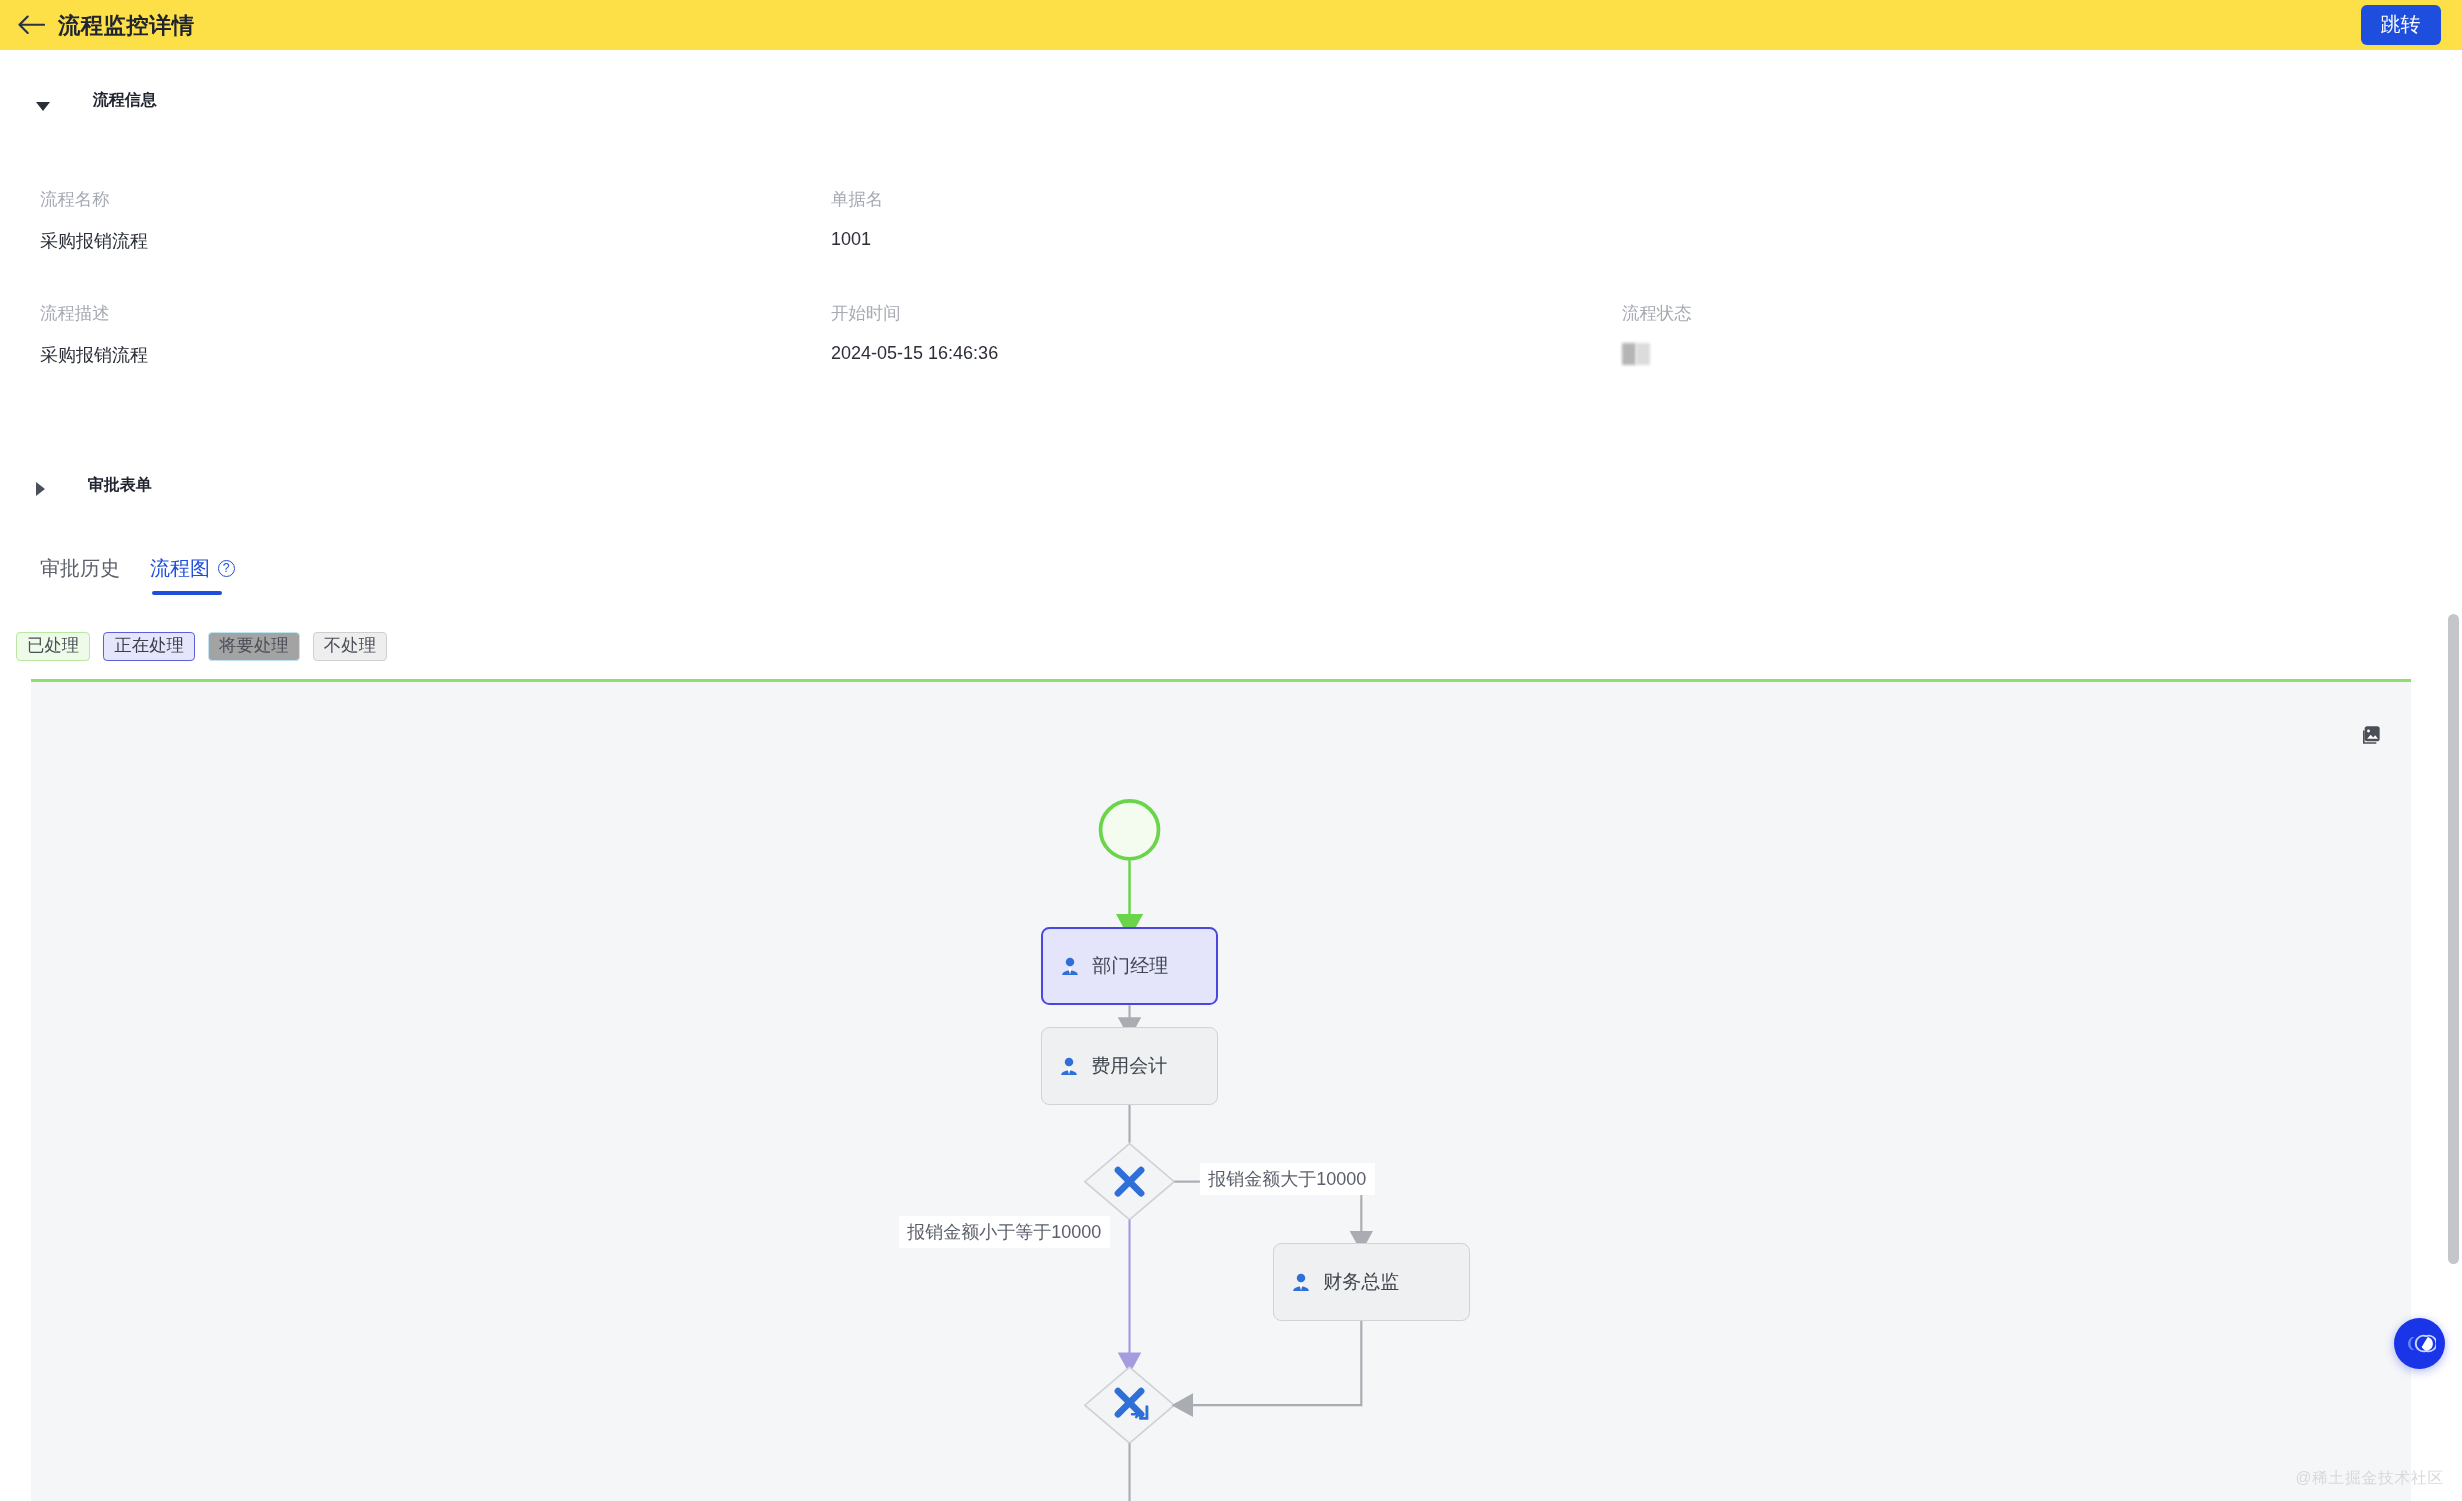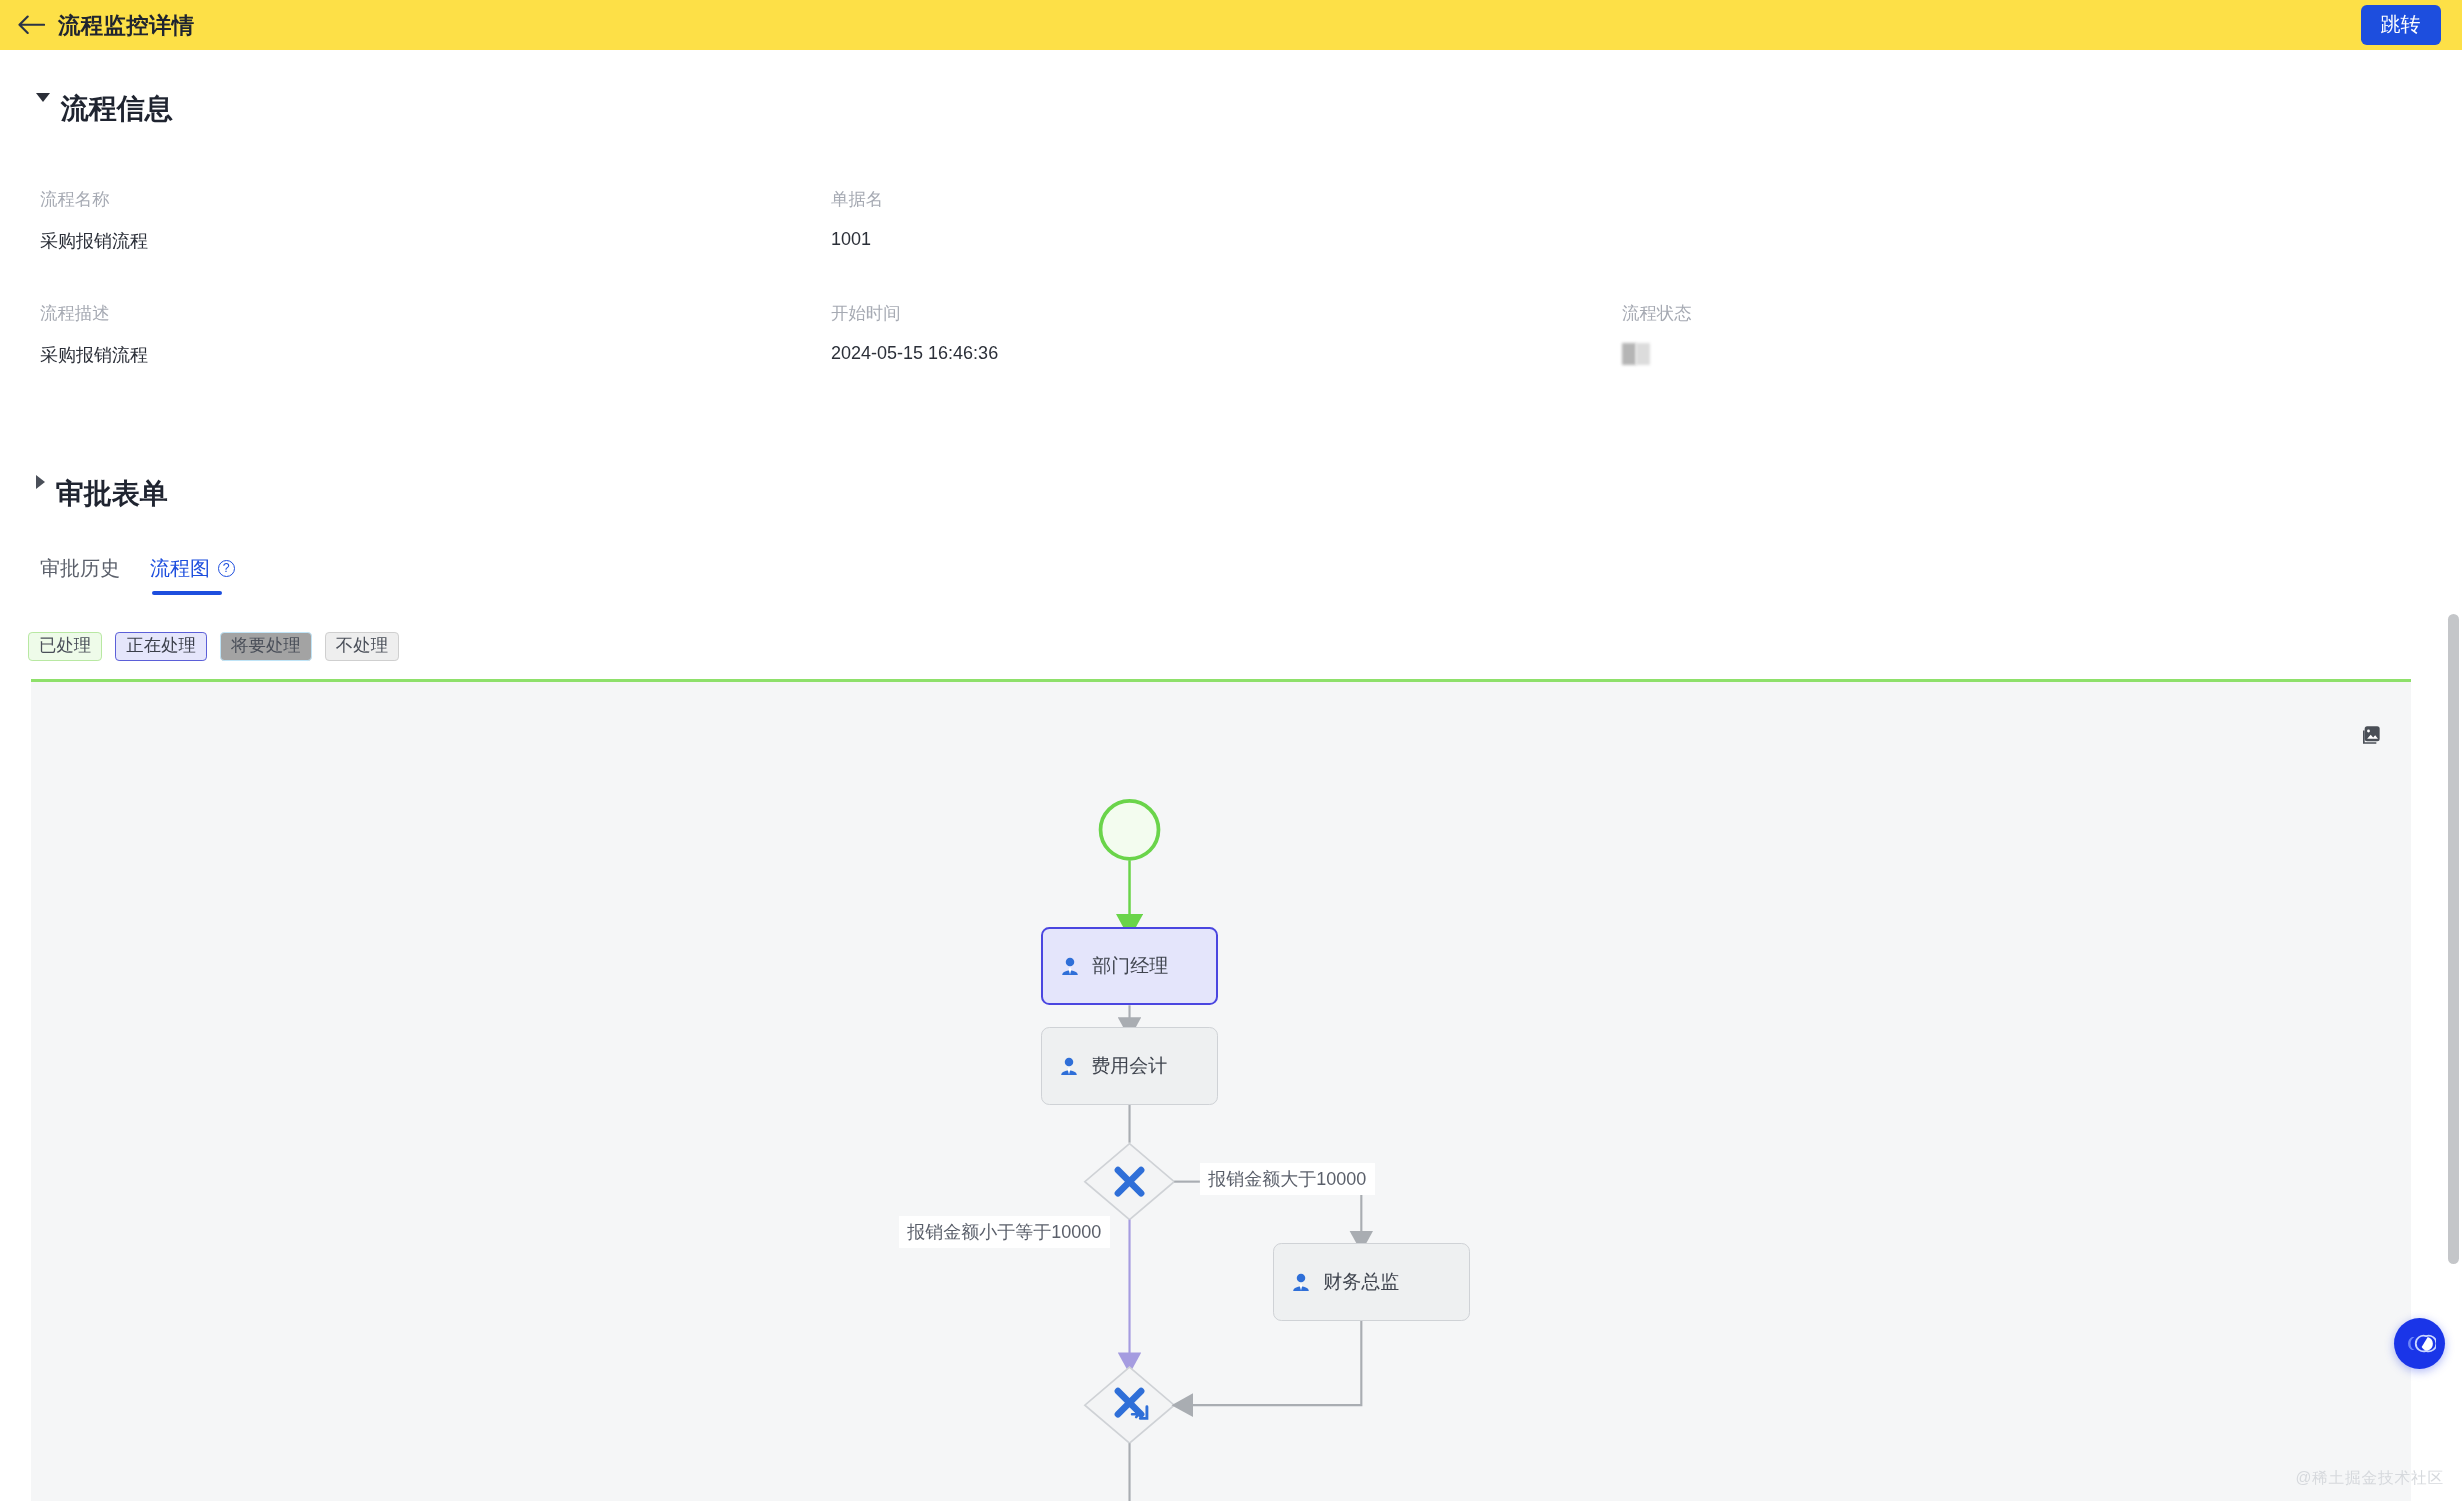--- a/index.html
+++ b/index.html
@@ -42,22 +42,22 @@
 
   
   .card {
     position: absolute; left: 0; top: 50px;
     width: 2462px; height: 1452px;
     background: #ffffff;
   }
 
   
   .section-head {
-    display: flex; align-items: flex-start;
-    font-size: 28px; font-weight: 700; color: #1f2430;
+    display: flex; align-items: flex-end;
+    font-size: 16px; font-weight: 700; color: #1f2430; gap: 32px;
   }
   .sec-info { position: absolute; left: 36px; top: 40px; }
   .sec-form { position: absolute; left: 36px; top: 425px; }
   .tri-down {
     width: 0; height: 0;
     border-left: 7.5px solid transparent;
     border-right: 7.5px solid transparent;
     border-top: 9px solid #2b2f38;
     margin-right: 10.8px; margin-top: 2.5px;
   }
@@ -107,21 +107,21 @@
     height: 4.1px; background: #1d4ede; border-radius: 2.5px;
   }
   .help-icon {
     margin-left: 7.5px; width: 17.4px; height: 17.4px; border-radius: 50%;
     border: 1.3px solid #1d4ede; color: #1d4ede;
     font-size: 12.4px; line-height: 15px; text-align: center;
     cursor: pointer;
   }
 
   
-  .legend { position: absolute; left: 28px; top: 582px; display: flex; }
+  .legend { position: absolute; left: 16px; top: 582px; display: flex; }
   .chip {
     font-size: 17.4px; padding: 4.1px 10px 5.8px 10px;
     border-radius: 4.1px; margin-right: 13.2px;
     line-height: 1; cursor: pointer;
   }
   .chip.done    { background: #eefbe9; border: 1.3px solid #b8e8a2; color: #4a4f59; }
   .chip.doing   { background: #e5e6fb; border: 1.7px solid #5b5fd8; color: #3b3f4a; }
   .chip.willdo  { background: #a3a3a3; border: 1.3px solid #bfe4f7; color: #4a4f59; }
   .chip.skip    { background: #eeeeee; border: 1.3px solid #cfcfcf; color: #4a4f59; }
 

